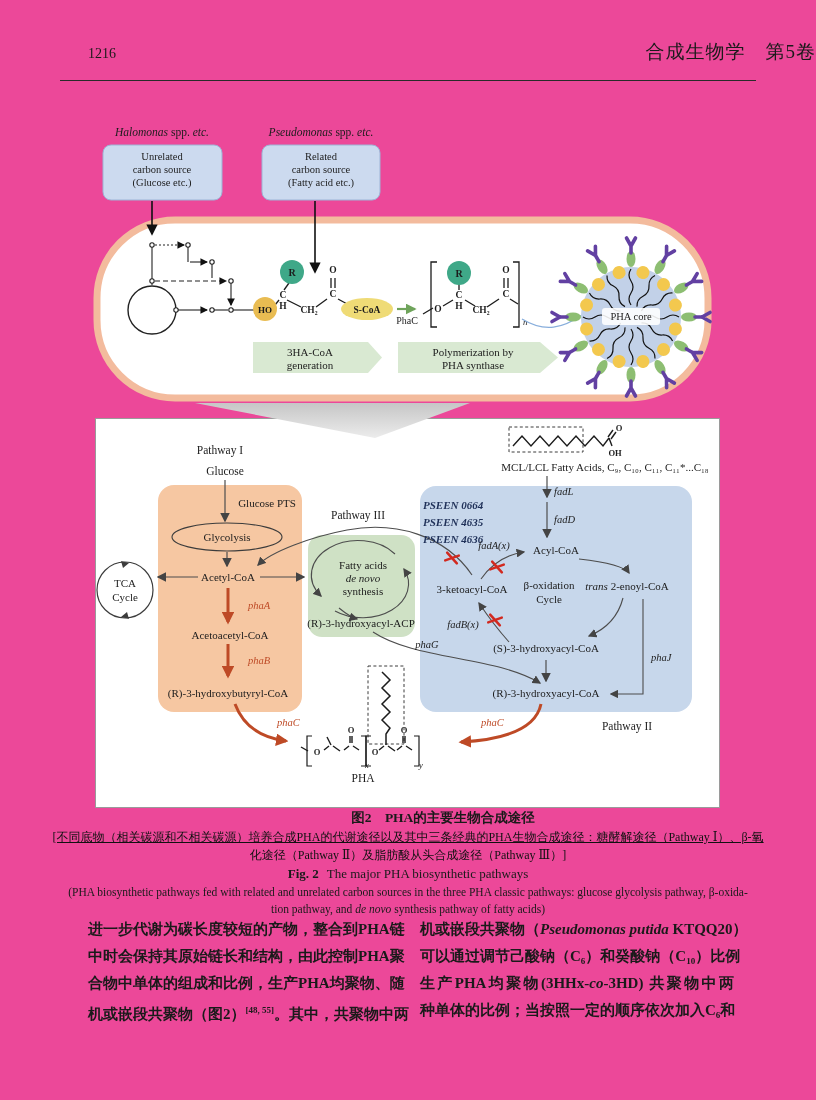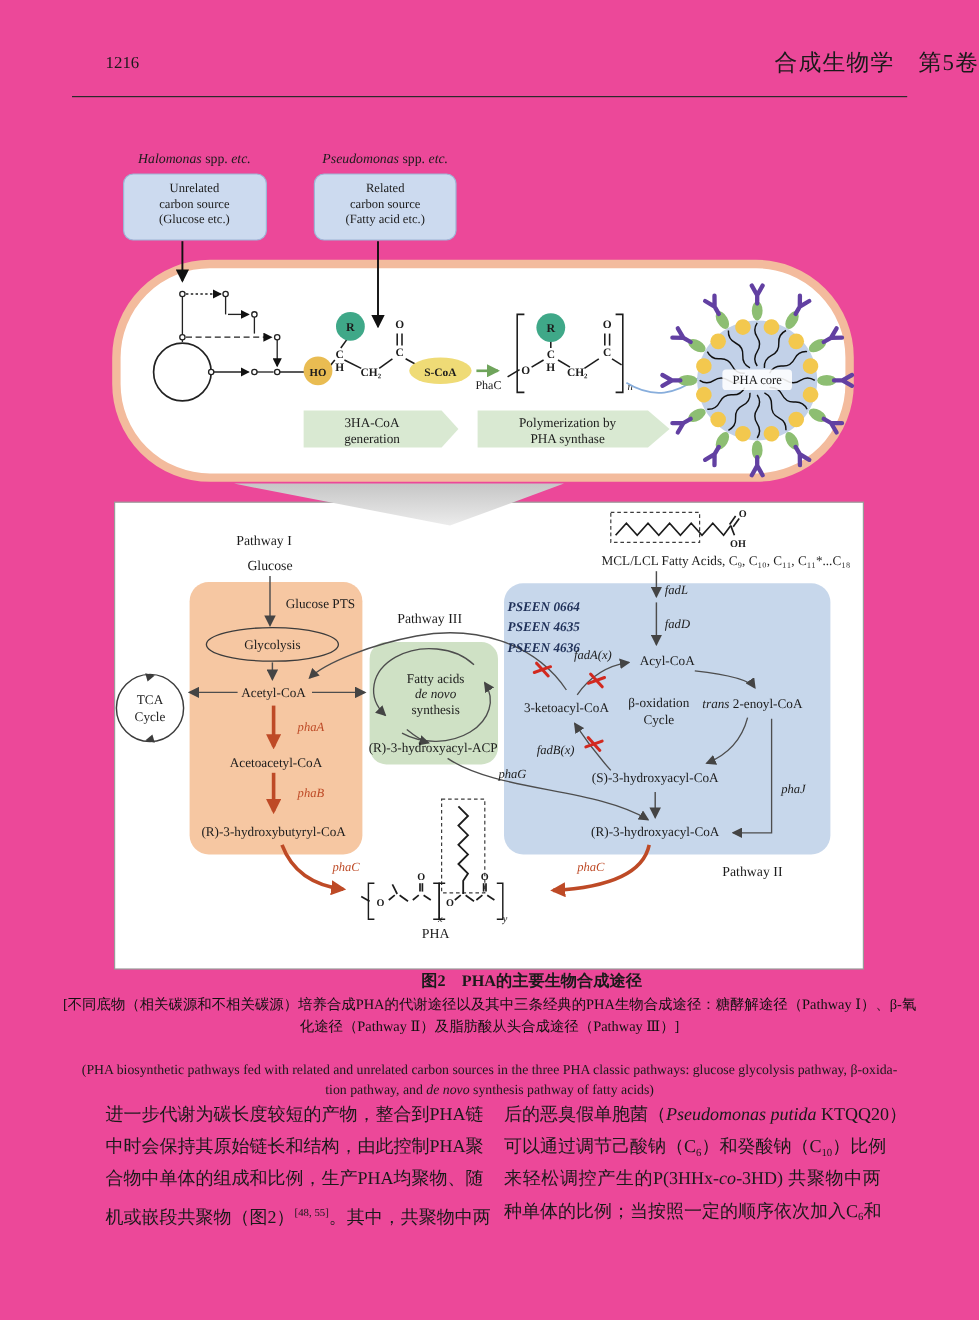--- a/index.html
+++ b/index.html
@@ -14,30 +14,30 @@
   svg{position:absolute;overflow:visible;}
   svg text{font-family:"Liberation Serif","DejaVu Serif",serif;fill:#1c1c1c;}
   .i{font-style:italic;}
   .b{font-weight:bold;}
   .red{fill:#be4a26;}
   .pseen{fill:#1f3058;font-weight:bold;font-style:italic;}
   
   .cap{left:0;width:816px;text-align:center;}
   .zh-title{top:809px;font-size:13.5px;font-weight:bold;padding-left:35px;}
   .zh-note{font-size:12px;color:#111;}
-  .zh-n1{top:829px;}
+  .zh-n1{top:829px;text-decoration:underline;}
   .zh-n2{top:847px;}
   .fig-title{top:866px;font-size:13px;}
   .fig-title .lbl{font-weight:bold;margin-right:8px;}
   .en-note{font-size:11.5px;}
   .en-n1{top:886px;}
   .en-n2{top:903px;}
   
   .col{position:absolute;width:314px;font-size:15px;line-height:27px;
-       white-space:nowrap;text-align:justify;text-align-last:justify;}
+       white-space:nowrap;text-align:justify;text-align-last:justify;font-weight:bold;}
   .col-l{left:88px;top:916px;}
   .col-r{left:420px;top:916px;}
   .line{height:27px;}
   sup.ref{font-size:9px;vertical-align:6px;letter-spacing:0;}
   sub.s{font-size:9px;vertical-align:-3px;}
   .it{font-style:italic;}
 </style>
 </head>
 <body>
 
@@ -366,29 +366,30 @@
     <text x="225" y="244" font-size="11" fill="#4a4a4a" text-anchor="middle">3HA-CoA</text>
     <text x="225" y="257" font-size="11" fill="#4a4a4a" text-anchor="middle">generation</text>
     <polygon points="313,230 455,230 473,245.5 455,261 313,261" fill="#d9e9d2"></polygon>
     <text x="388" y="244" font-size="11" fill="#4a4a4a" text-anchor="middle">Polymerization by</text>
     <text x="388" y="257" font-size="11" fill="#4a4a4a" text-anchor="middle">PHA synthase</text>
   </svg>
 
   <div class="abs cap zh-title">图2　PHA的主要生物合成途径</div>
   <div class="abs cap zh-note zh-n1">[不同底物（相关碳源和不相关碳源）培养合成PHA的代谢途径以及其中三条经典的PHA生物合成途径：糖酵解途径（Pathway Ⅰ）、β-氧</div>
   <div class="abs cap zh-note zh-n2">化途径（Pathway Ⅱ）及脂肪酸从头合成途径（Pathway Ⅲ）]</div>
+  <div class="abs cap fig-title"><span class="lbl">Fig. 2</span><span>The major PHA biosynthetic pathways</span></div>
   <div class="abs cap en-note en-n1">(PHA biosynthetic pathways fed with related and unrelated carbon sources in the three PHA classic pathways: glucose glycolysis pathway, β-oxida-</div>
   <div class="abs cap en-note en-n2"><span>tion pathway, and </span><span class="it">de novo</span><span> synthesis pathway of fatty acids)</span></div>
 
   <div class="col col-l">
     <div class="line">进一步代谢为碳长度较短的产物，整合到PHA链</div>
     <div class="line">中时会保持其原始链长和结构，由此控制PHA聚</div>
     <div class="line">合物中单体的组成和比例，生产PHA均聚物、随</div>
     <div class="line"><span>机或嵌段共聚物（图2）</span><sup class="ref">[48, 55]</sup><span>。其中，共聚物中两</span></div>
   </div>
   <div class="col col-r">
-    <div class="line"><span>后的恶臭假单胞菌（</span><span class="it">Pseudomonas putida</span><span> KTQQ20）</span></div>
+    <div class="line"><span>机或嵌段共聚物（</span><span class="it">Pseudomonas putida</span><span> KTQQ20）</span></div>
     <div class="line"><span>可以通过调节己酸钠（C</span><sub class="s">6</sub><span>）和癸酸钠（C</span><sub class="s">10</sub><span>）比例</span></div>
-    <div class="line"><span>来轻松调控产生的P(3HHx-</span><span class="it">co</span><span>-3HD) 共聚物中两</span></div>
+    <div class="line"><span>生产PHA均聚物(3HHx-</span><span class="it">co</span><span>-3HD) 共聚物中两</span></div>
     <div class="line"><span>种单体的比例；当按照一定的顺序依次加入C</span><sub class="s">6</sub><span>和</span></div>
   </div>
 
 </div>
 
 </body></html>

